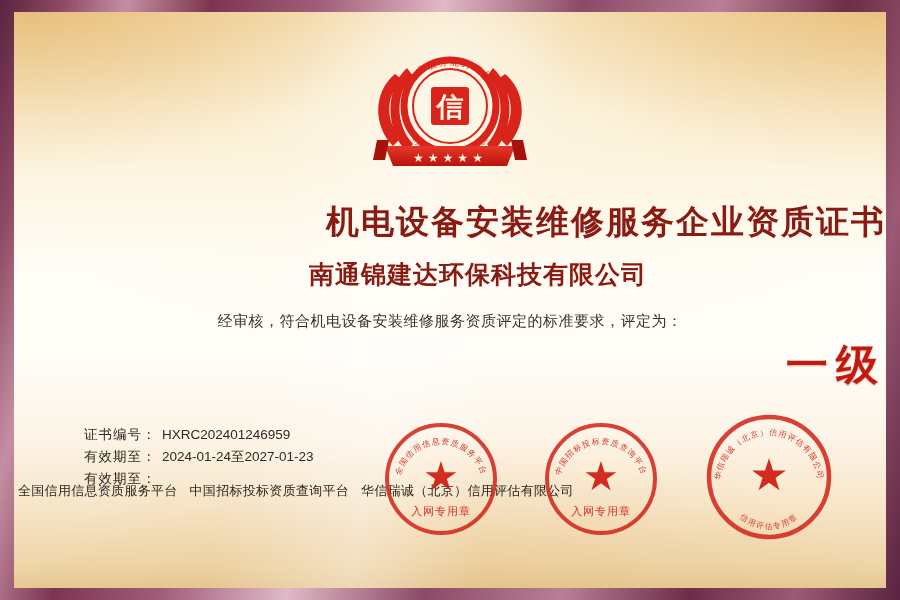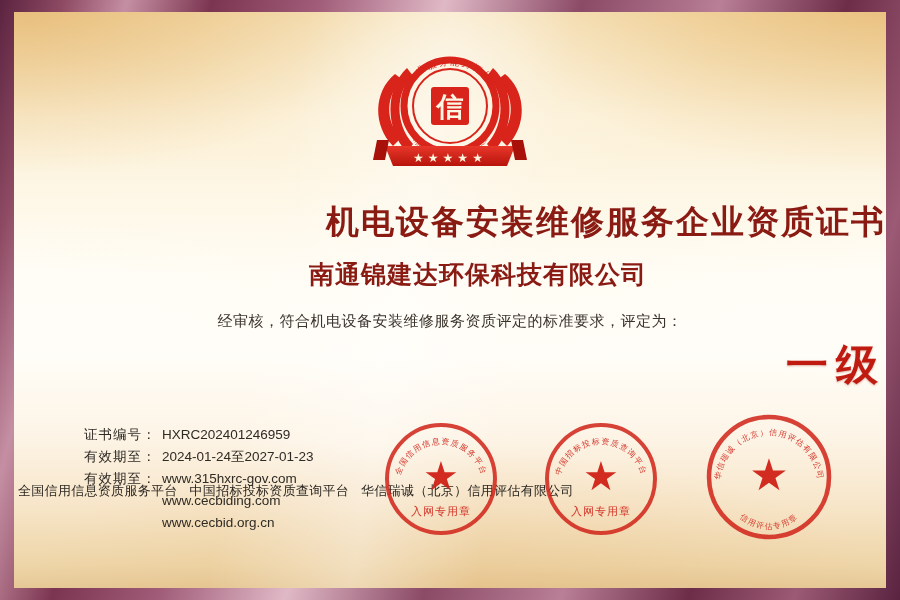--- a/index.html
+++ b/index.html
@@ -267,25 +267,20 @@
         <div class="detail-row">
           <div class="detail-label">证书编号：</div>
           <div class="detail-value">HXRC202401246959</div>
         </div>
         <div class="detail-row">
           <div class="detail-label">有效期至：</div>
           <div class="detail-value">2024-01-24至2027-01-23</div>
         </div>
         <div class="detail-row">
           <div class="detail-label">有效期至：</div>
-          <div class="detail-value">
-            <span class="url-line">www.315hxrc-gov.com</span>
-            <span class="url-line">www.cecbiding.com</span>
-            <span class="url-line">www.cecbid.org.cn</span>
-          </div>
         </div>
       </div>
 
       <div class="seals">
 
         <div class="platform-line">
           <span>全国信用信息资质服务平台</span>
           <span>中国招标投标资质查询平台</span>
           <span>华信瑞诚（北京）信用评估有限公司</span>
         </div>

